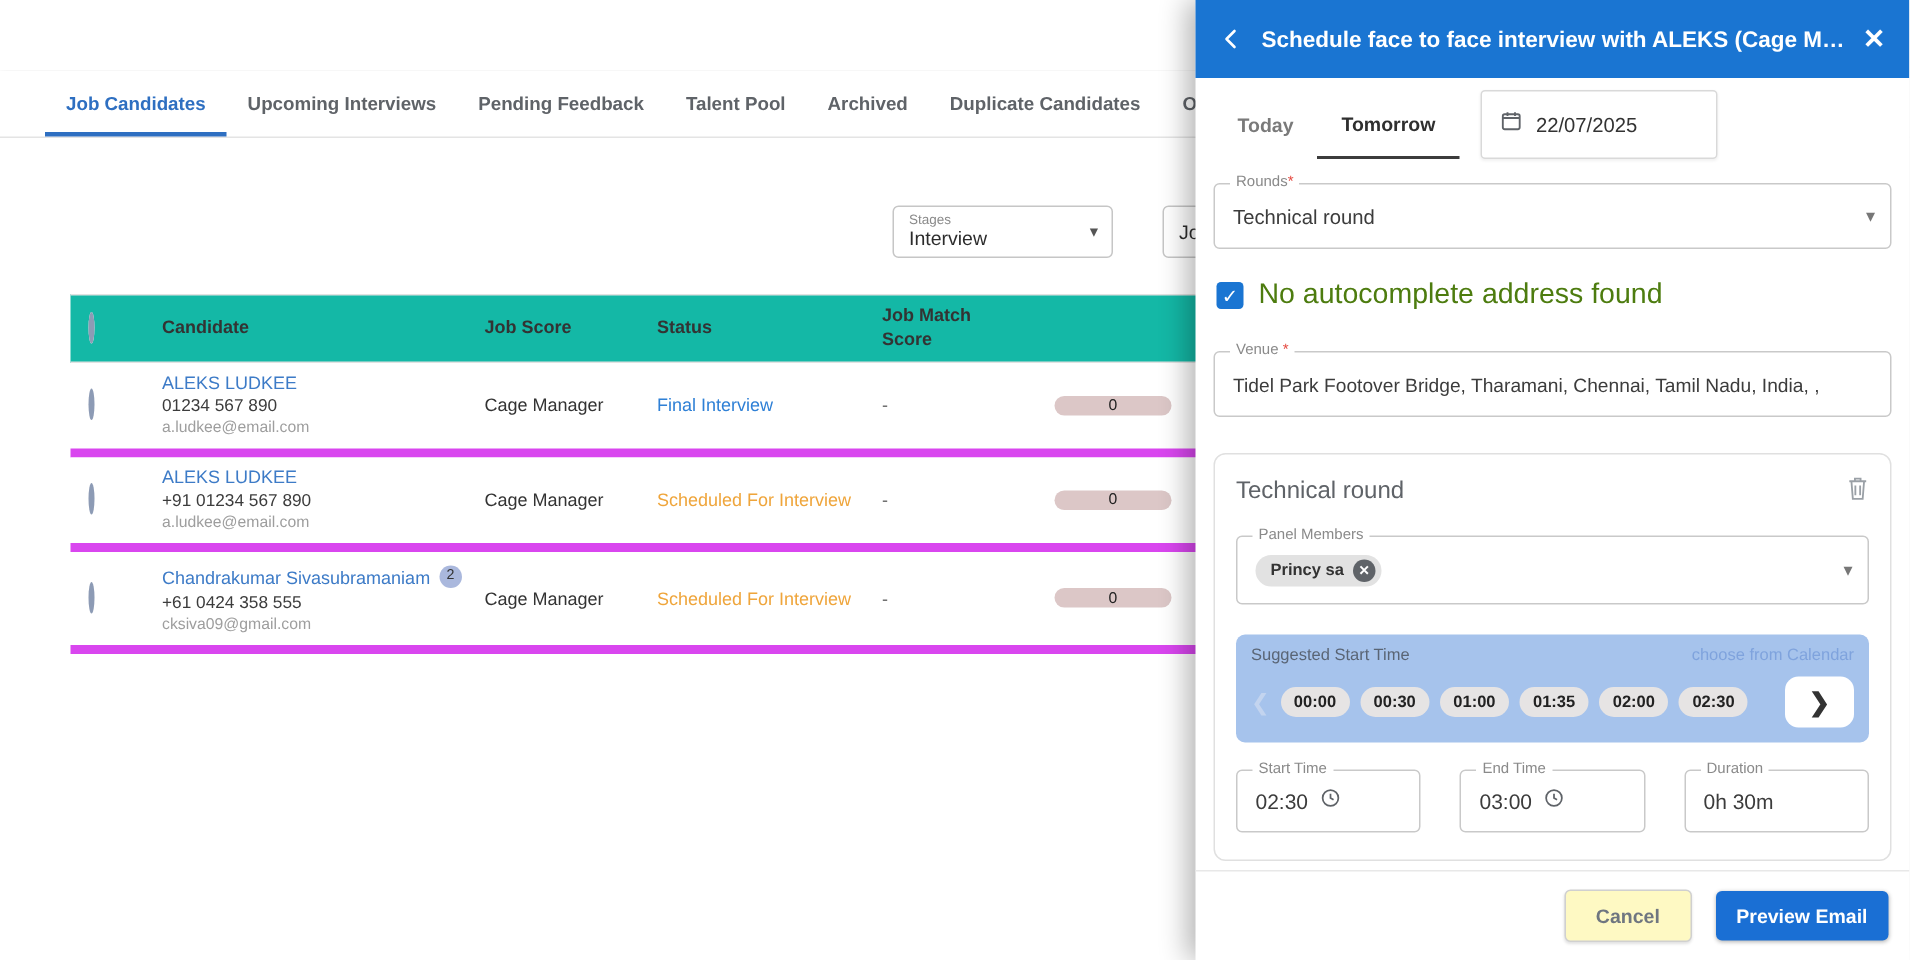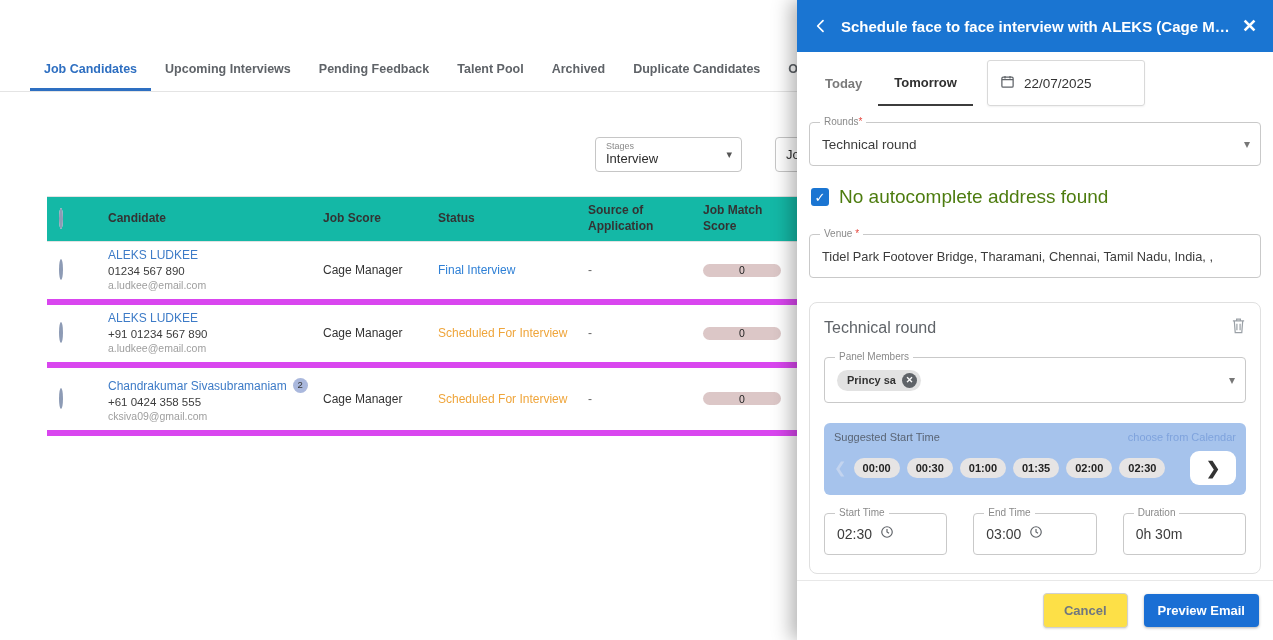--- a/index.html
+++ b/index.html
@@ -105,21 +105,21 @@
   .slot-next { margin-left:auto; background:#fff; border-radius:9px; width:46px; height:34px;
     display:flex; align-items:center; justify-content:center; cursor:pointer; }
   .slot-next span { font-size:17px; font-weight:700; color:#333; }
 
   .time-row { display:flex; gap:26px; margin-top:18px; }
   .time-field { flex:1; min-height:42px; gap:8px; }
   .time-field .mat-value { font-size:14px; }
 
   .drawer-footer { flex:0 0 auto; border-top:1px solid #e8e8e8; padding:12px 14px;
     display:flex; justify-content:flex-end; gap:16px; align-items:center; }
-  .btn-cancel { border:1px solid #d0d0d0; background:#fde047; color:#6f7680; font-size:13px;
+  .btn-cancel { border:1px solid #d0d0d0; background:#fef9c3; color:#6f7680; font-size:13px;
     font-weight:700; padding:9px 20px; border-radius:4px; cursor:pointer;
     box-shadow:0 1px 2px rgba(0,0,0,.12); font-family:inherit; }
   .btn-preview { background:#1a6fd4; border:none; color:#fff; font-size:13px; font-weight:700;
     padding:9px 14px; border-radius:4px; cursor:pointer; box-shadow:0 1px 3px rgba(0,0,0,.3);
     font-family:inherit; }
 </style>
 </head>
 <body>
 
 <div class="stage">
@@ -145,21 +145,20 @@
     <div class="sel job-sel">
       <span>Job</span>
     </div>
 
     <div class="table">
       <div class="trow thead">
         <div><span class="radio"></span></div>
         <div class="th">Candidate</div>
         <div class="th">Job Score</div>
         <div class="th">Status</div>
-        <div class="th">Source of Application</div>
         <div class="th">Job Match Score</div>
       </div>
 
       <div class="trow tdrow">
         <div><span class="radio"></span></div>
         <div class="cand">
           <div class="cand-name">ALEKS LUDKEE</div>
           <div class="cand-phone">01234 567 890</div>
           <div class="cand-email">a.ludkee@email.com</div>
         </div>

